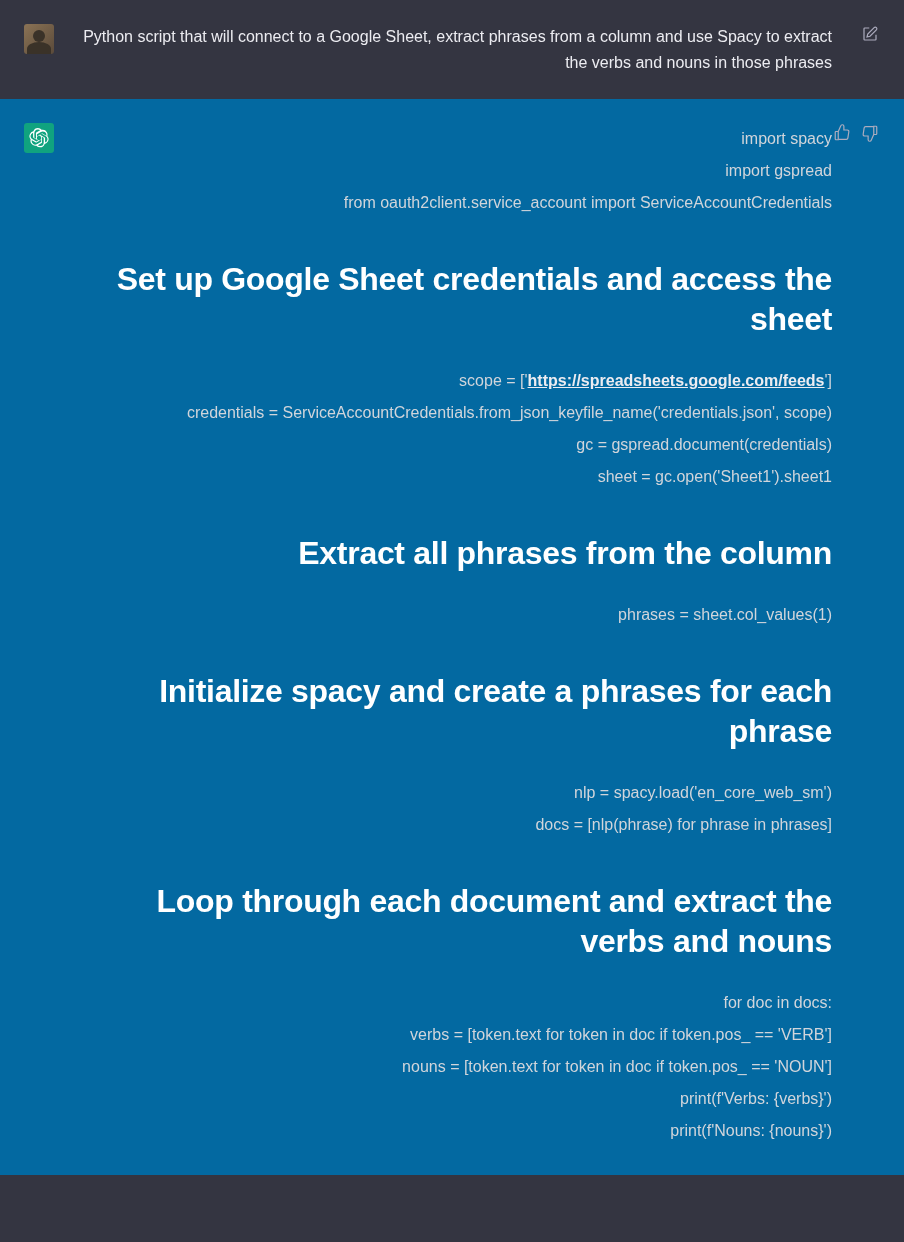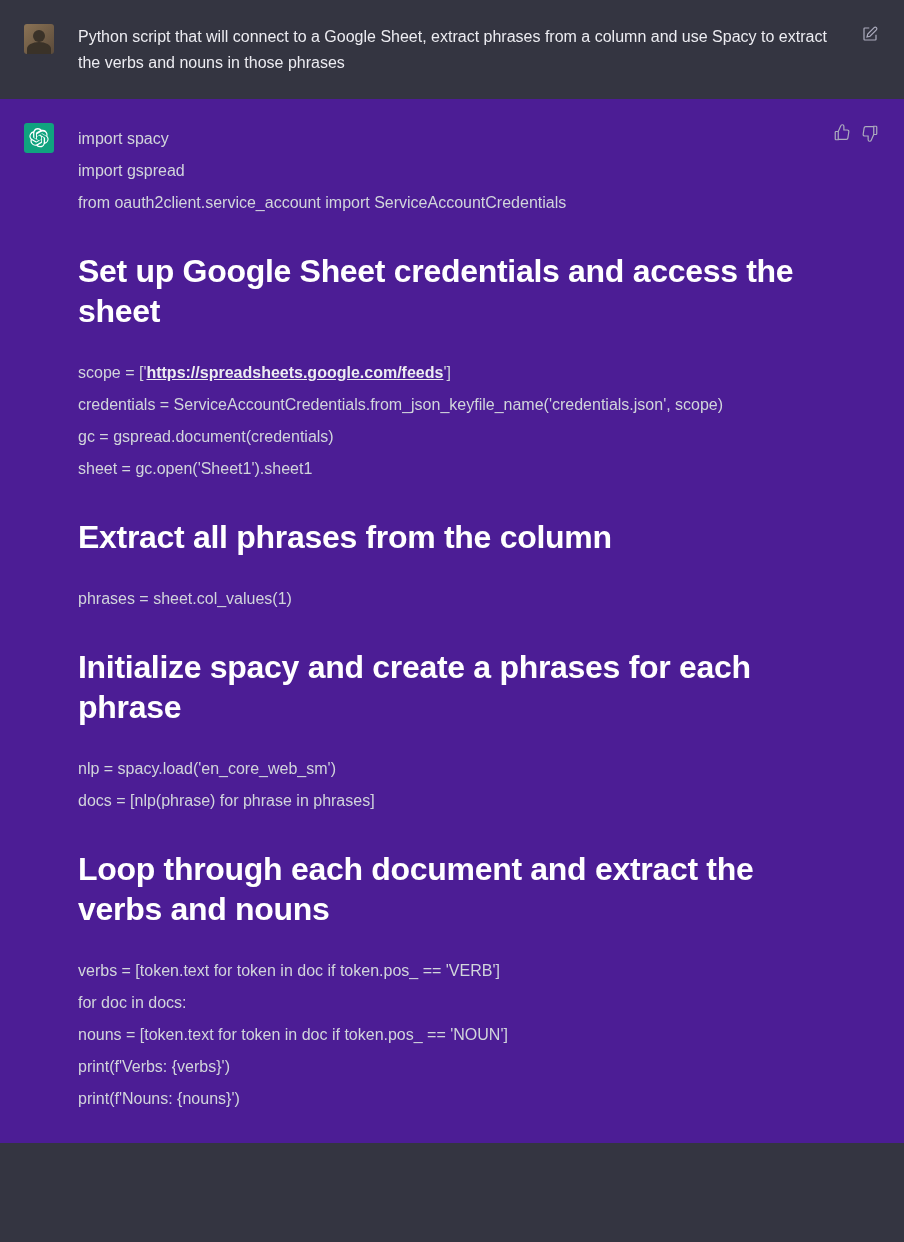--- a/index.html
+++ b/index.html
@@ -9,21 +9,21 @@
     color: #d1d5db;
     width: 904px;
   }
   .message-row {
     display: flex;
     padding: 24px 24px;
     gap: 24px;
     position: relative;
   }
   .user-row { background: #343541; }
-  .assistant-row { background: #4c1d95; }
+  .assistant-row { background: #0369a1; }
   .avatar {
     width: 30px;
     height: 30px;
     border-radius: 3px;
     flex-shrink: 0;
     display: flex;
     align-items: center;
     justify-content: center;
     font-size: 16px;
   }
@@ -50,20 +50,21 @@
   }
   .assistant-avatar {
     background: #10a37f;
     color: #fff;
   }
   .assistant-avatar svg { width: 20px; height: 20px; }
   .content {
     flex: 1;
     min-width: 0;
     padding-right: 48px;
+    text-align: right;
   }
   .user-text {
     color: #ececf1;
     font-size: 16px;
     line-height: 1.6;
   }
   .actions {
     position: absolute;
     right: 24px;
     top: 24px;
@@ -84,21 +85,21 @@
     line-height: 2.0;
     color: #d1d5db;
     white-space: pre-wrap;
     word-break: break-word;
   }
   .heading {
     font-size: 32px;
     font-weight: 800;
     color: #ffffff;
     line-height: 1.25;
-    margin: 32px 0 26px 0;
+    margin: 40px 0 26px 0;
     letter-spacing: -0.3px;
   }
   .link {
     color: #ececf1;
     text-decoration: underline;
     font-weight: 700;
   }
   .block { margin-bottom: 4px; }
 </style>
 </head>
@@ -147,22 +148,22 @@
     </div>
 
     <h2 class="heading">Initialize spacy and create a phrases for each phrase</h2>
     <div class="block">
       <div class="code-line">nlp = spacy.load('en_core_web_sm')</div>
       <div class="code-line">docs = [nlp(phrase) for phrase in phrases]</div>
     </div>
 
     <h2 class="heading">Loop through each document and extract the verbs and nouns</h2>
     <div class="block">
+      <div class="code-line">for doc in docs:</div>
       <div class="code-line">verbs = [token.text for token in doc if token.pos_ == 'VERB']</div>
-      <div class="code-line">for doc in docs:</div>
       <div class="code-line">nouns = [token.text for token in doc if token.pos_ == 'NOUN']</div>
       <div class="code-line">print(f'Verbs: {verbs}')</div>
       <div class="code-line">print(f'Nouns: {nouns}')</div>
     </div>
 
   </div>
   <div class="actions">
     <div class="icon-btn">
       <svg viewBox="0 0 24 24">
           <path d="M7 10v11H4a1 1 0 0 1-1-1v-9a1 1 0 0 1 1-1h3z"></path>

